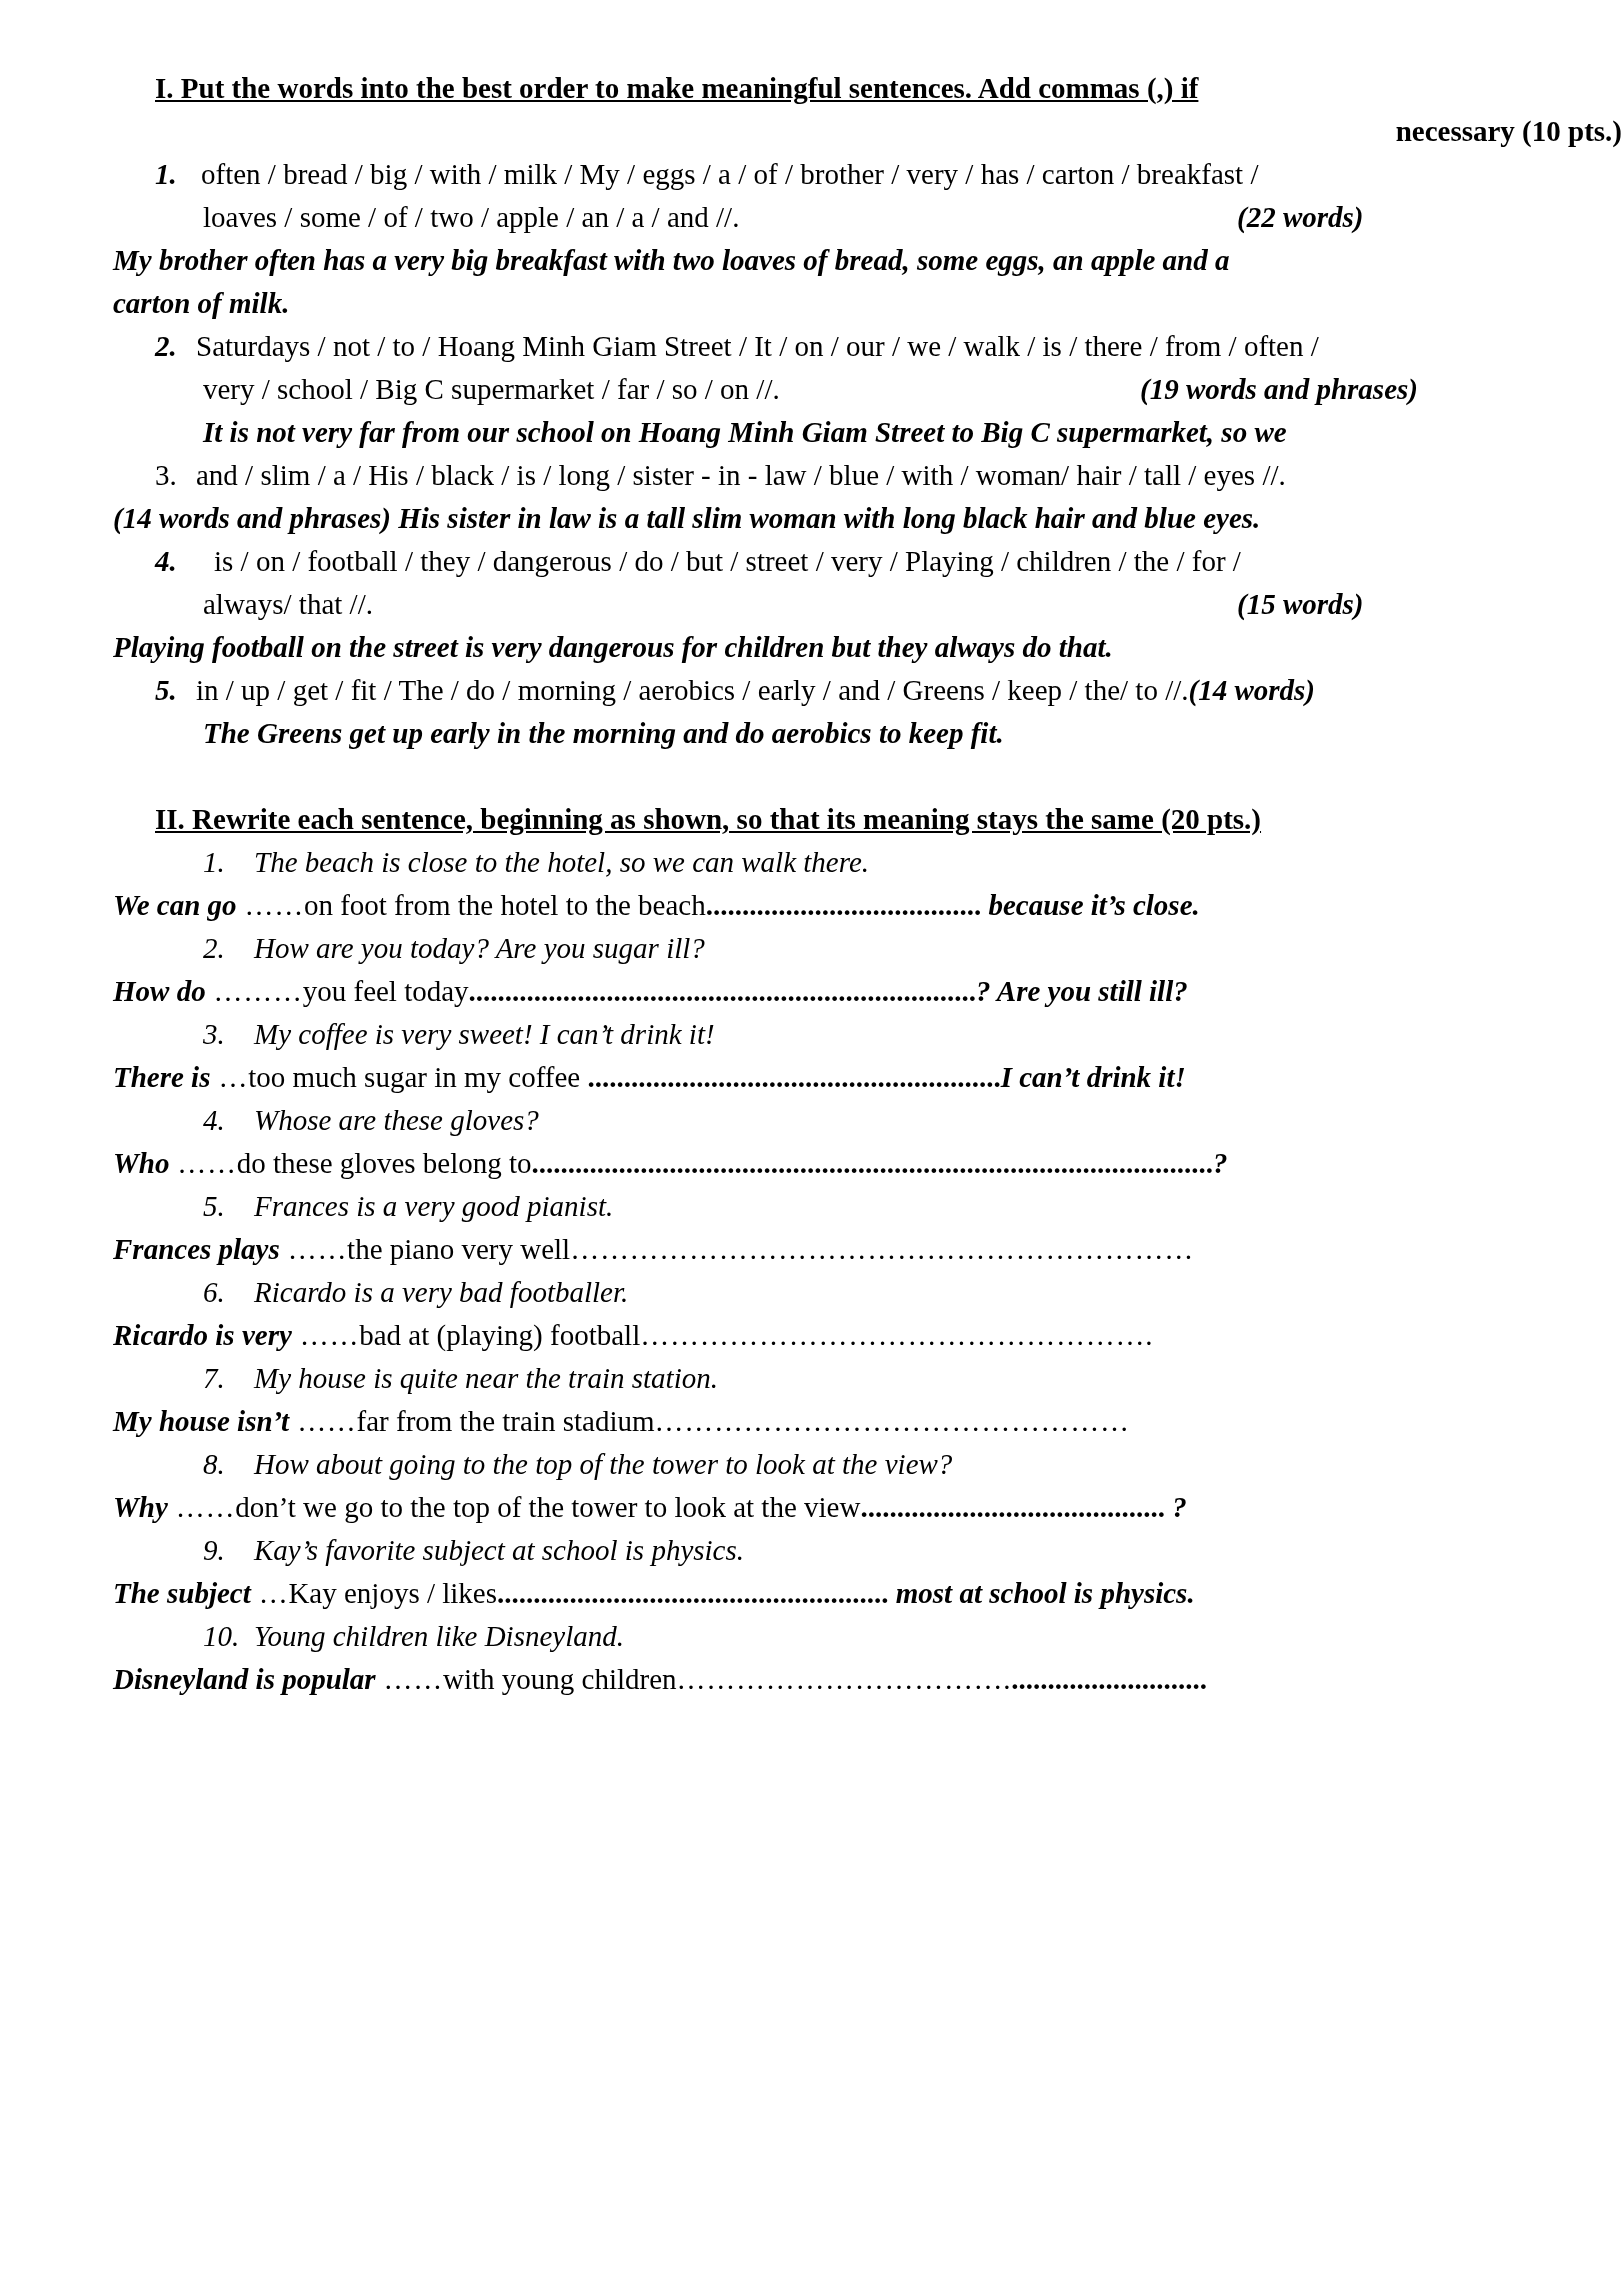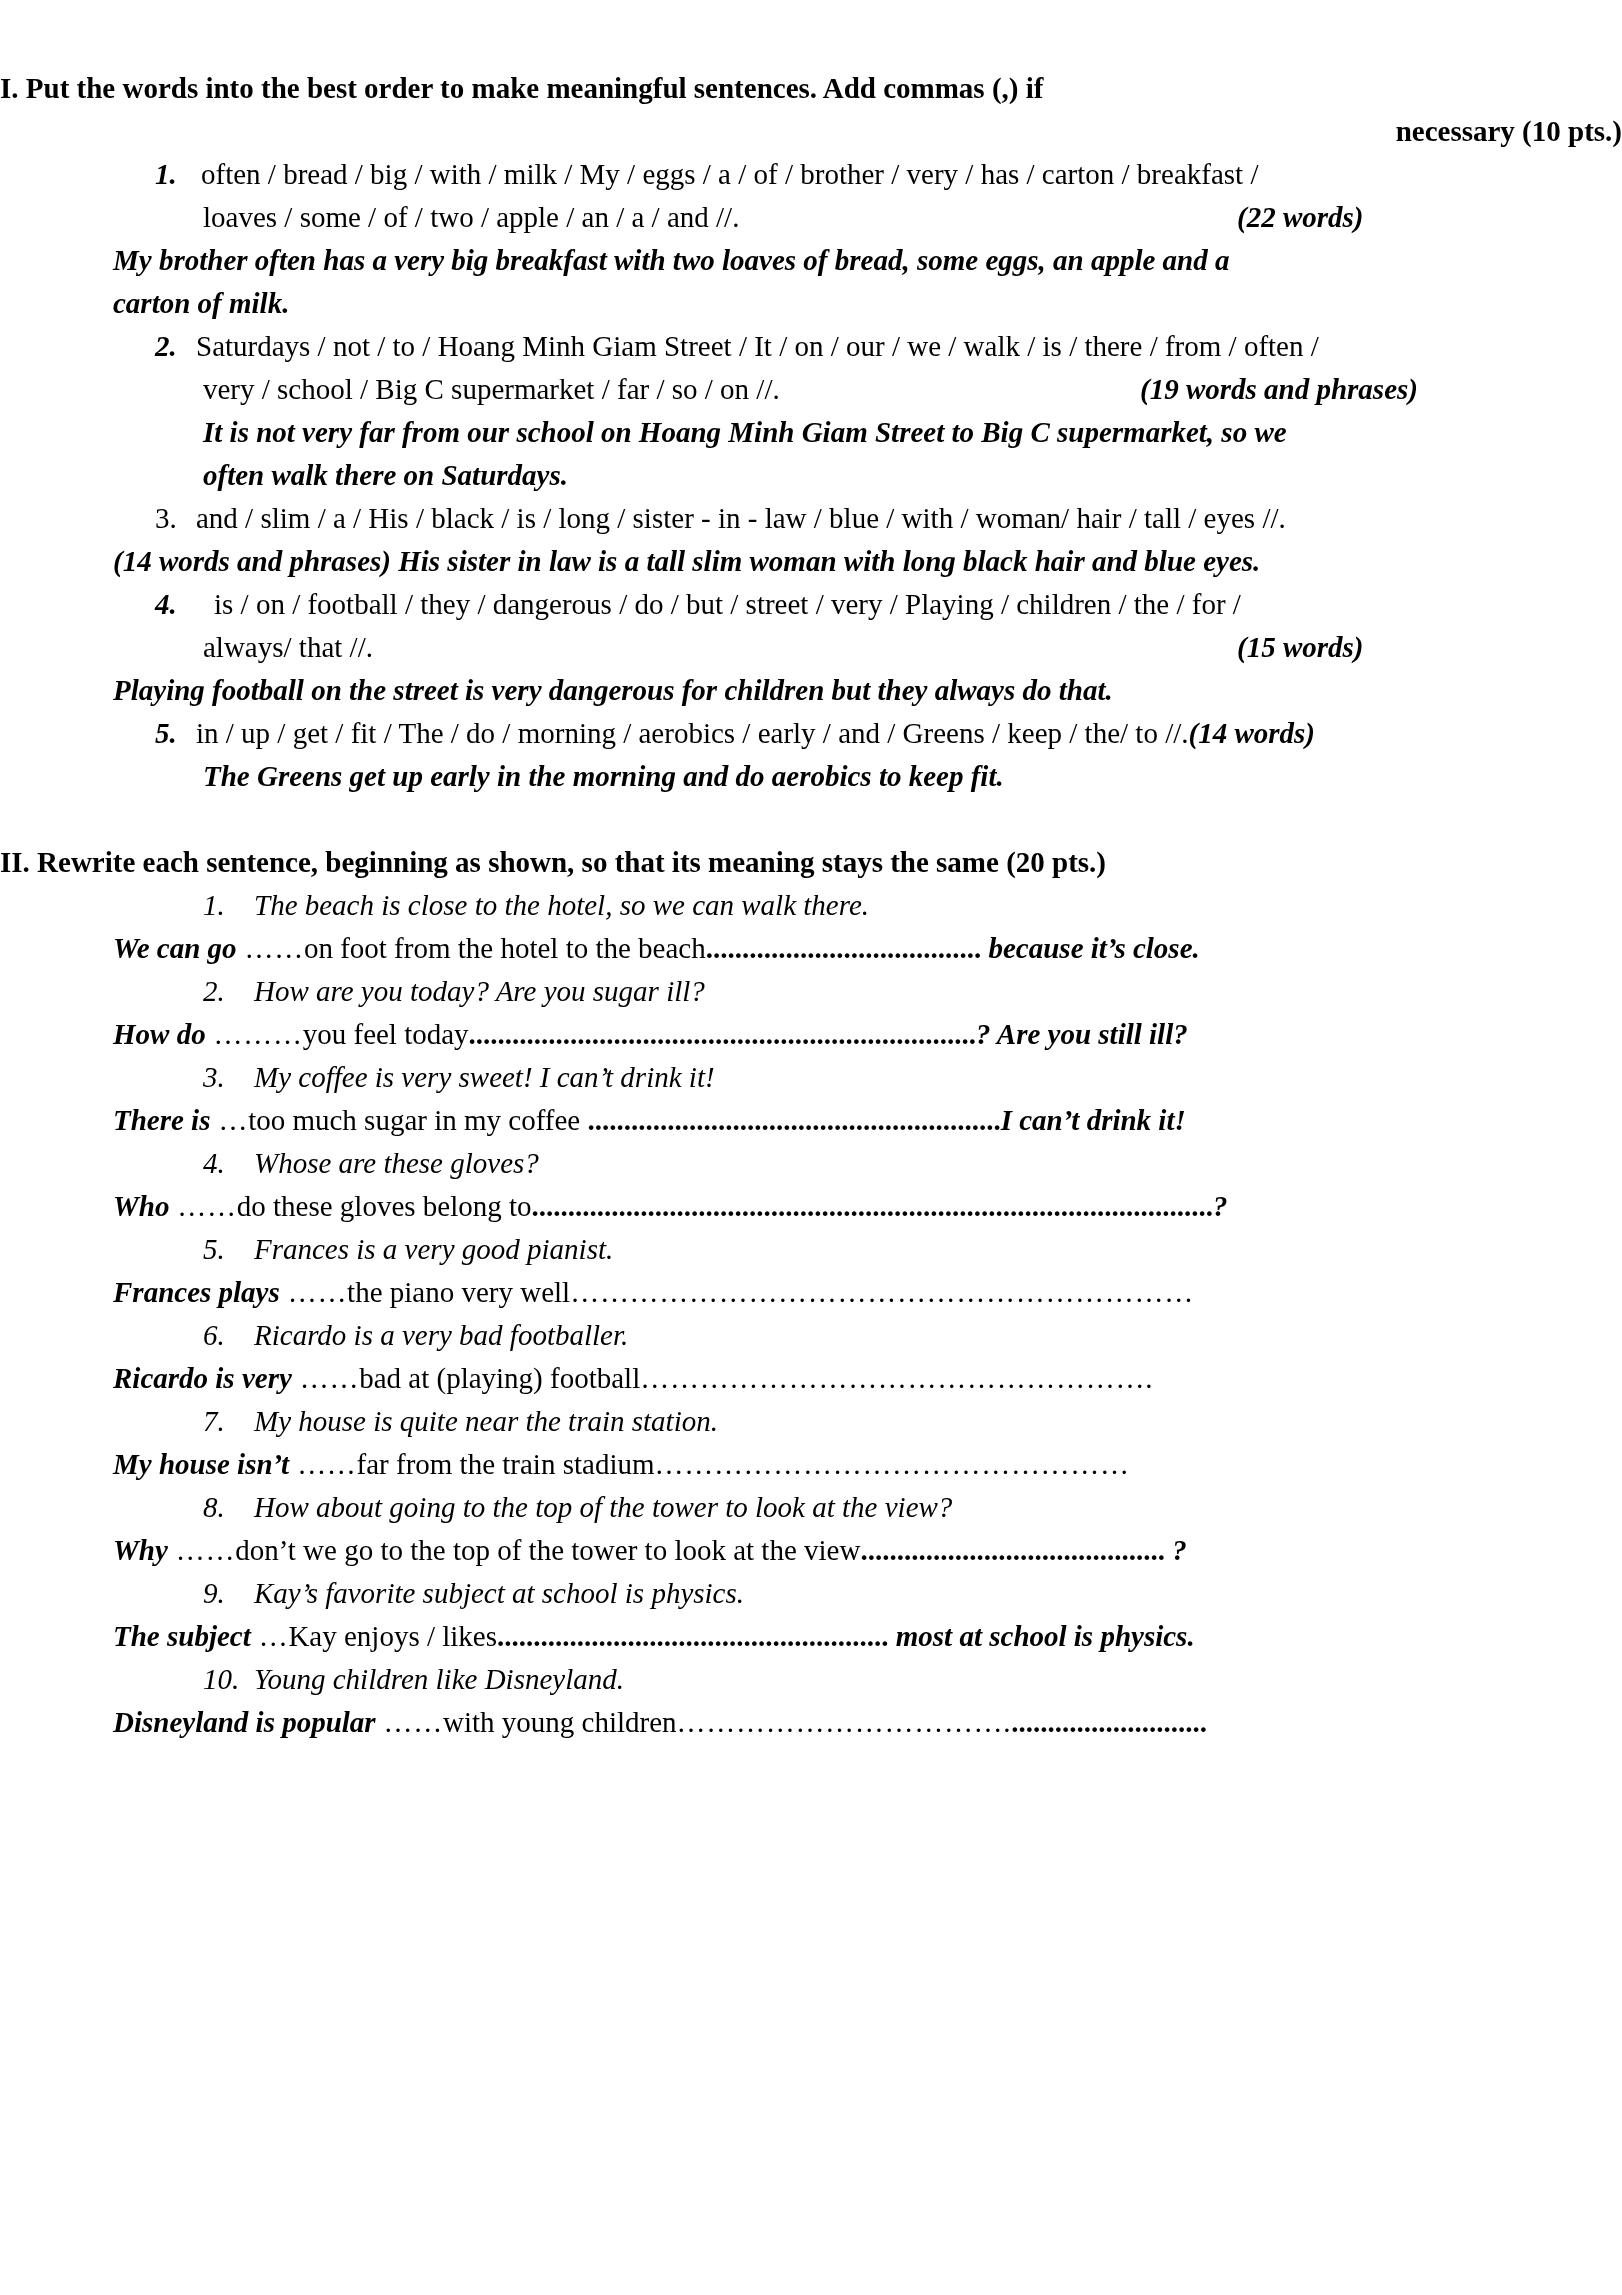--- a/index.html
+++ b/index.html
@@ -5,21 +5,21 @@
   html, body { margin: 0; padding: 0; background: #ffffff; }
   body {
     width: 1622px; height: 2295px; position: relative; overflow: hidden;
     font-family: "Liberation Serif", "DejaVu Serif", serif;
     color: #000000; font-size: 29px;
   }
   .page { position: absolute; left: 0; top: 67px; width: 1622px; }
   .line { position: relative; height: 43px; line-height: 43px; white-space: nowrap; }
   .b { font-weight: normal; }
   .bi { font-weight: bold; font-style: italic; }
-  .sec-head { font-weight: bold; }
+  .sec-head { padding-left: 155px; font-weight: bold; text-decoration: underline; }
   .sec-head-cont { padding-left: 155px; font-weight: bold; text-align: right; }
   .item { padding-left: 155px; }
   .item .num { display: inline-block; width: 46px; }
   .cont { padding-left: 203px; }
   .flush { padding-left: 113px; }
   .right-note { position: absolute; top: 0; font-weight: bold; font-style: italic; }
   .q-item { padding-left: 203px; font-style: italic; }
   .q-item .num { display: inline-block; width: 51px; }
   .dots-thin { font-weight: normal; font-style: normal; letter-spacing: 0.7px; }
   .dots-bold { font-weight: bold; font-style: normal; }
@@ -52,23 +52,20 @@
 
   <div class="line item">
     <span class="num bi" style="width:41px">2.</span><span>Saturdays / not / to / Hoang Minh Giam Street / It / on / our / we / walk / is / there / from / often /</span>
   </div>
   <div class="line cont">
     <span>very / school / Big C supermarket / far / so / on //.</span>
     <span class="right-note" style="left:1140px;">(19 words and phrases)</span>
   </div>
   <div class="line cont bi">
     <span>It is not very far from our school on Hoang Minh Giam Street to Big C supermarket, so we</span>
-  </div>
-  <div class="line cont bi">
-    <span>often walk there on Saturdays.</span>
   </div>
 
   <div class="line item">
     <span class="num" style="width:41px">3.</span><span>and / slim / a / His / black / is / long / sister - in - law / blue / with / woman/ hair / tall / eyes //.</span>
   </div>
   <div class="line flush bi">
     <span>(14 words and phrases)</span>
     <span>His sister in law is a tall slim woman with long black hair and blue eyes.</span>
   </div>
 

